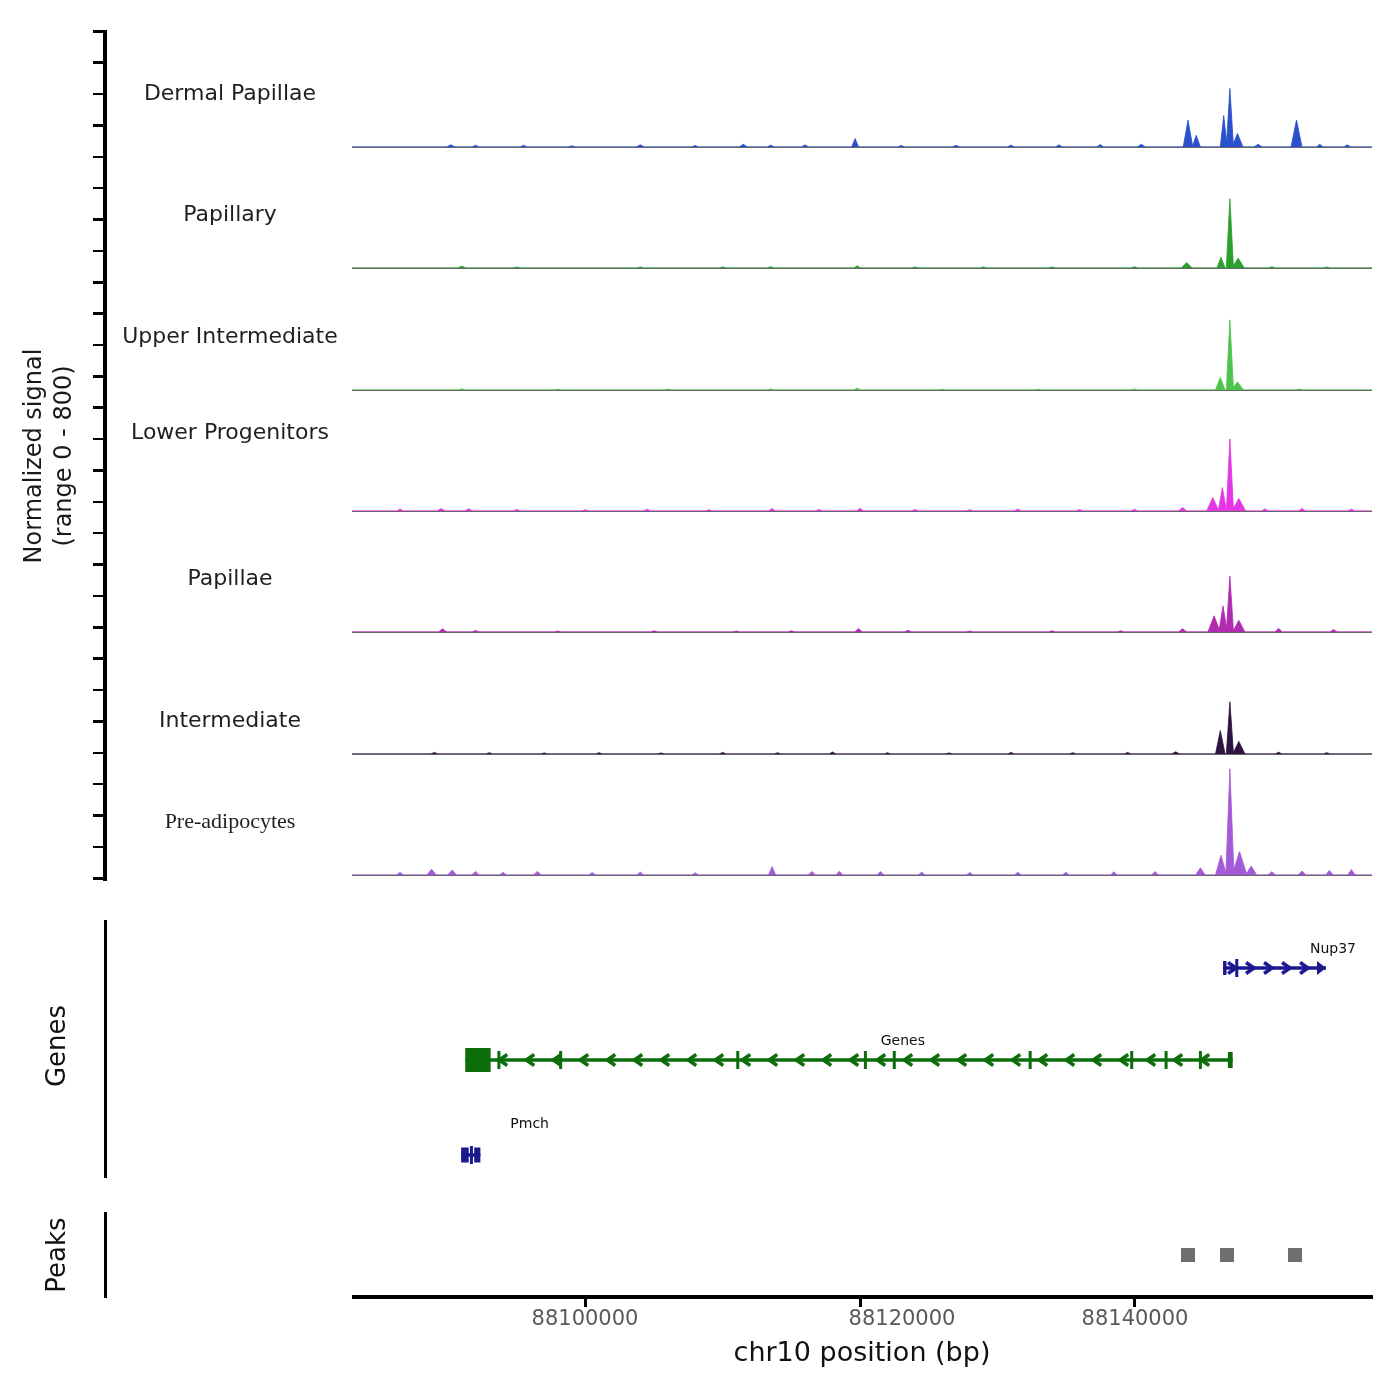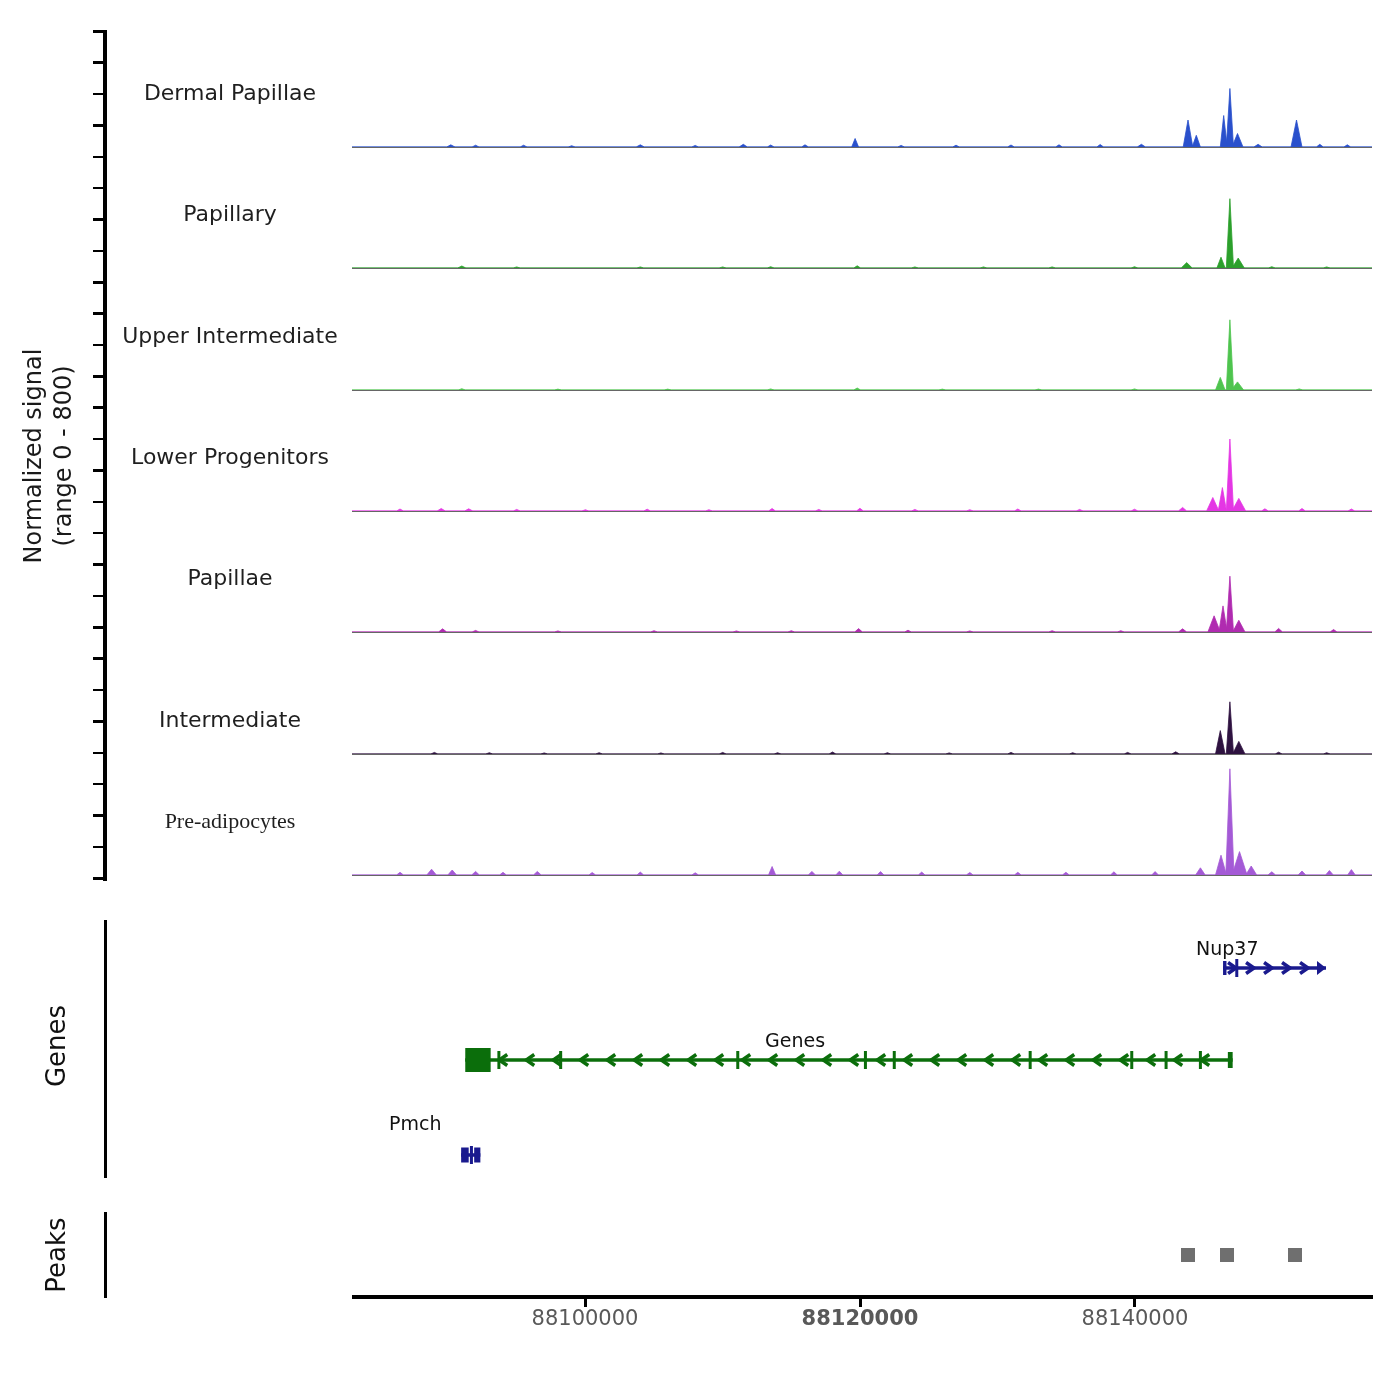--- a/index.html
+++ b/index.html
@@ -5,21 +5,21 @@
   html,body{margin:0;padding:0;background:#fff;}
   #figure{position:relative;width:1400px;height:1400px;background:#fff;overflow:hidden;
           font-family:"DejaVu Sans","Liberation Sans",sans-serif;}
   .abs{position:absolute;}
   .vlabel{position:absolute;transform:rotate(-90deg);transform-origin:center center;
           text-align:center;color:#111;white-space:nowrap;}
   .ylab{font-size:24px;line-height:30px;color:#1a1a1a;}
   .seclab{font-size:26px;color:#111;}
   .track-label{position:absolute;font-size:22px;color:#1f1f1f;text-align:center;
                width:260px;left:100px;line-height:28px;}
-  .gene-label{position:absolute;font-size:19px;color:#111;text-align:left;line-height:22px;}
+  .gene-label{position:absolute;font-size:14px;color:#111;text-align:right;line-height:22px;}
   .tick-label{position:absolute;font-size:21px;color:#595959;text-align:center;width:140px;}
   .axis-title{position:absolute;font-size:27px;color:#111;text-align:center;}
   .spine{position:absolute;background:#000;}
   .ytick{position:absolute;background:#000;height:2.6px;width:10px;}
   .xtick{position:absolute;background:#000;width:2.6px;height:9px;}
   .peak-box{position:absolute;background:#6f6f6f;}
   svg{display:block;}
 </style>
 </head>
 <body>
@@ -183,28 +183,29 @@
       <div class="peak-box" style="left: 1181px; top: 1248px; width: 14px; height: 14px; background: rgb(111, 111, 111);"></div>
       <div class="peak-box" style="left: 1220px; top: 1248px; width: 14px; height: 14px; background: rgb(111, 111, 111);"></div>
       <div class="peak-box" style="left: 1288px; top: 1248px; width: 14px; height: 14px; background: rgb(111, 111, 111);"></div>
     </div>
 
   <div class="spine" style="left:352px;top:1295px;width:1021px;height:3.5px;"></div>
   <div id="xtick-holder">
       <div class="xtick" style="left:584px;top:1298px;"></div>
       <div class="tick-label" style="left:515px;top:1306px;">88100000</div>
       <div class="xtick" style="left:859px;top:1298px;"></div>
-      <div class="tick-label" style="left:790px;top:1306px;font-weight:bold;">88120000</div>
+      <div class="tick-label" style="left:832px;top:1306px;">88120000</div>
       <div class="xtick" style="left:1133px;top:1298px;"></div>
       <div class="tick-label" style="left:1065px;top:1306px;">88140000</div>
     </div>
+  <div class="axis-title" style="left:352px;top:1336px;width:1020px;">chr10 position (bp)</div>
 
 <div class="track-label" style="top:79px;">Dermal Papillae</div>
     <div class="track-label" style="top:200px;">Papillary</div>
     <div class="track-label" style="top:322px;">Upper Intermediate</div>
-    <div class="track-label" style="top:443px;">Lower Progenitors</div>
+    <div class="track-label" style="top:418px;">Lower Progenitors</div>
     <div class="track-label" style="top:564px;">Papillae</div>
     <div class="track-label" style="top:686px;margin-top:20px;">Intermediate</div>
     <div class="track-label" style="top:807px;font-family:Liberation Serif, serif;">Pre-adipocytes</div>
     <div class="gene-label" style="left:1196px;top:937px;width:160px;">Nup37</div>
     <div class="gene-label" style="left:765px;top:1029px;width:160px;">Genes</div>
     <div class="gene-label" style="left:389px;top:1112px;width:160px;">Pmch</div>
   </div>
 
 </body></html>

